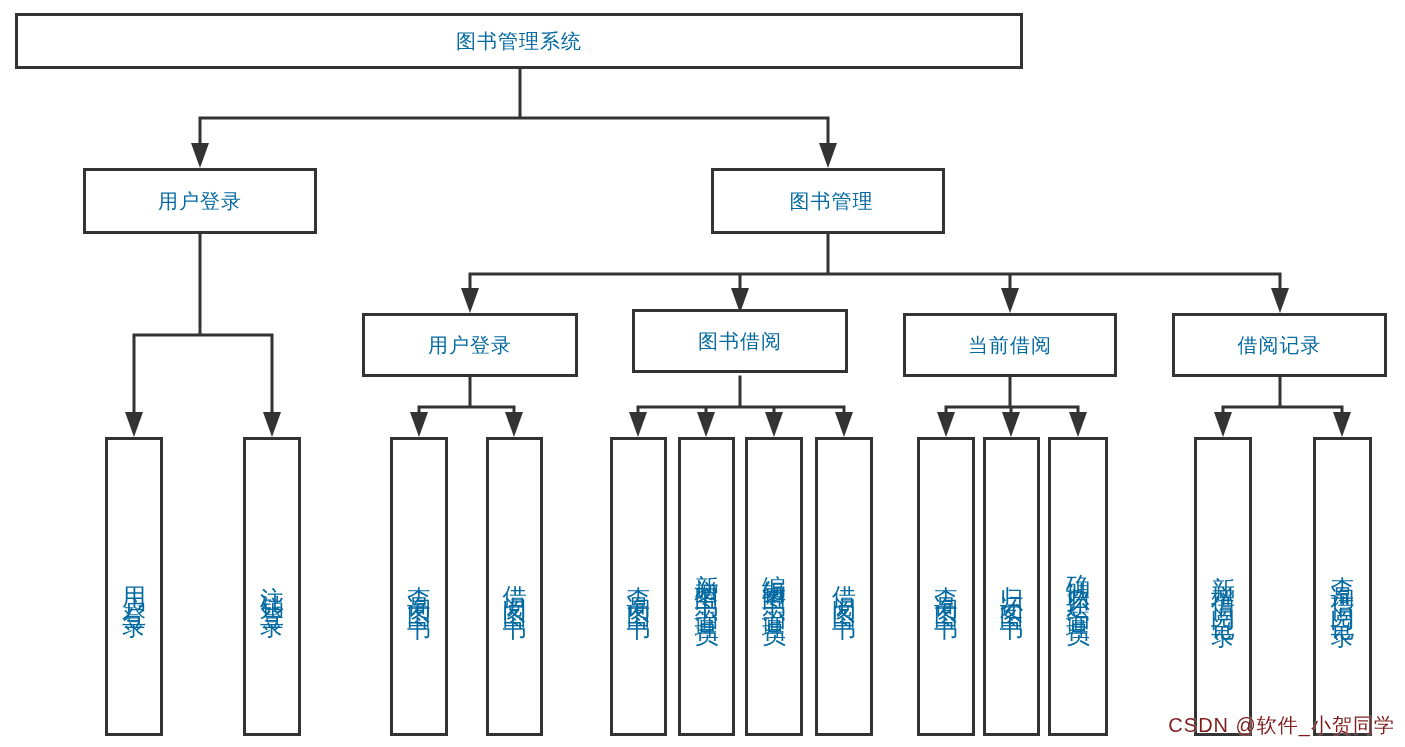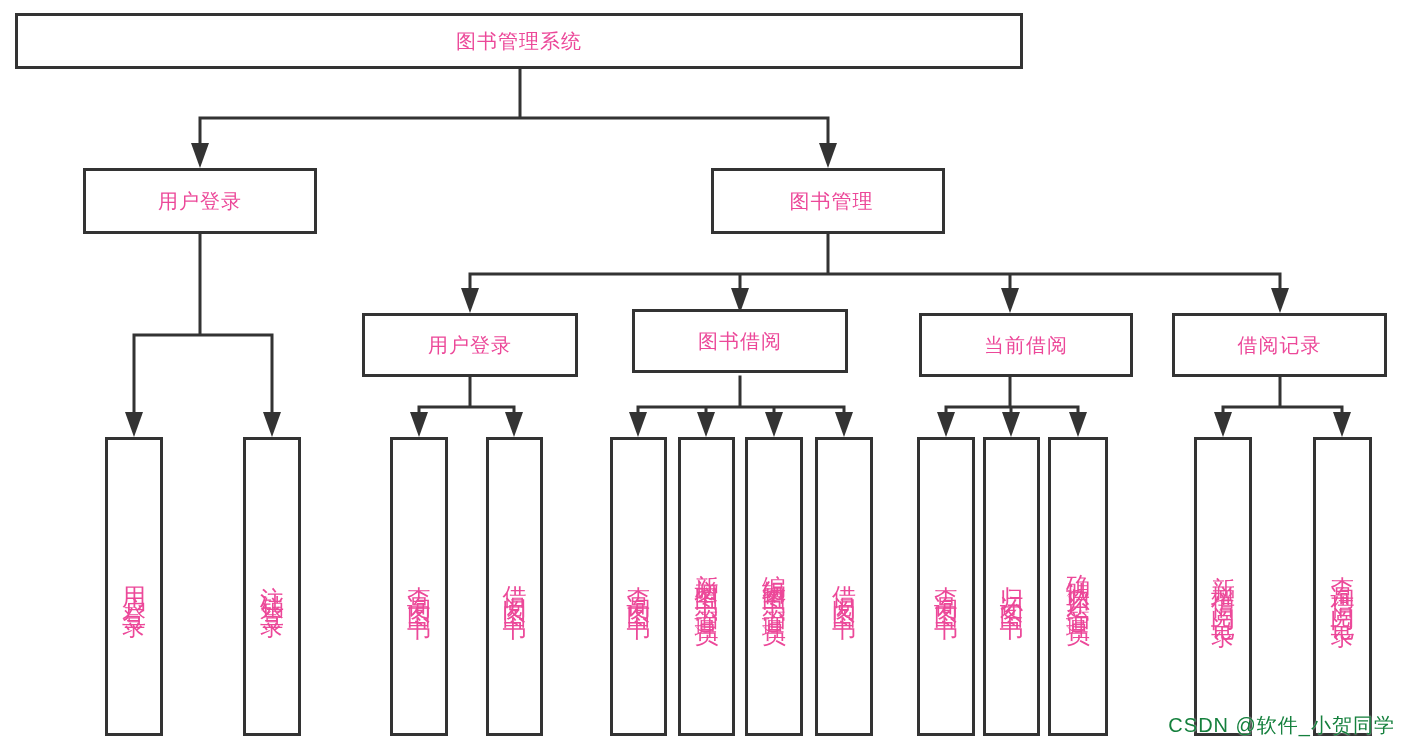--- a/index.html
+++ b/index.html
@@ -20,21 +20,21 @@
     left: 0;
     top: 0;
     width: 1405px;
     height: 747px;
   }
   .node {
     position: absolute;
     box-sizing: border-box;
     border: 3px solid #333333;
     background: #ffffff;
-    color: #ec4899;
+    color: #0369a1;
     display: flex;
     align-items: center;
     justify-content: center;
   }
   .h {
     font-size: 20px;
     letter-spacing: 1px;
     white-space: nowrap;
   }
   .v {
@@ -45,21 +45,21 @@
     line-height: 1;
   }
   .v.tight {
     letter-spacing: 7px;
   }
   .watermark {
     position: absolute;
     right: 10px;
     bottom: 8px;
     font-size: 20px;
-    color: #15803d;
+    color: #7f1d1d;
     letter-spacing: 1px;
     white-space: nowrap;
     z-index: 10;
     text-shadow: 0 0 2px #ffffff;
   }
 </style>
 </head>
 <body>
 
 <div class="canvas">
@@ -97,21 +97,21 @@
     </g>
   </svg>
 
   <div class="node h" style="left:15px; top:13px; width:1008px; height:56px;">图书管理系统</div>
 
   <div class="node h" style="left:83px; top:168px; width:234px; height:66px;">用户登录</div>
   <div class="node h" style="left:711px; top:168px; width:234px; height:66px;padding-left:7px;">图书管理</div>
 
   <div class="node h" style="left:362px; top:313px; width:216px; height:64px;">用户登录</div>
   <div class="node h" style="left:632px; top:309px; width:216px; height:64px;">图书借阅</div>
-  <div class="node h" style="left:903px; top:313px; width:214px; height:64px;margin-left:16px;">当前借阅</div>
+  <div class="node h" style="left:903px; top:313px; width:214px; height:64px;">当前借阅</div>
   <div class="node h" style="left:1172px; top:313px; width:215px; height:64px;">借阅记录</div>
 
   <div class="node v" style="left:105px; top:437px; width:58px; height:299px;">用户登录</div>
   <div class="node v" style="left:243px; top:437px; width:58px; height:299px;">注销登录</div>
 
   <div class="node v" style="left:390px; top:437px; width:58px; height:299px;">查询图书</div>
   <div class="node v" style="left:486px; top:437px; width:57px; height:299px;">借阅图书</div>
 
   <div class="node v" style="left:610px; top:437px; width:57px; height:299px;">查询图书</div>
   <div class="node v tight" style="left:678px; top:437px; width:57px; height:299px;">新增图书（管理员）</div>

